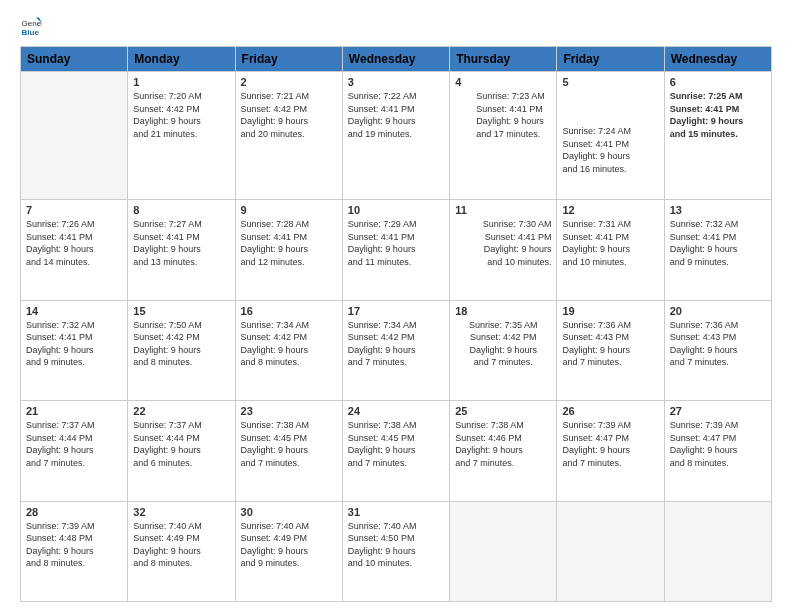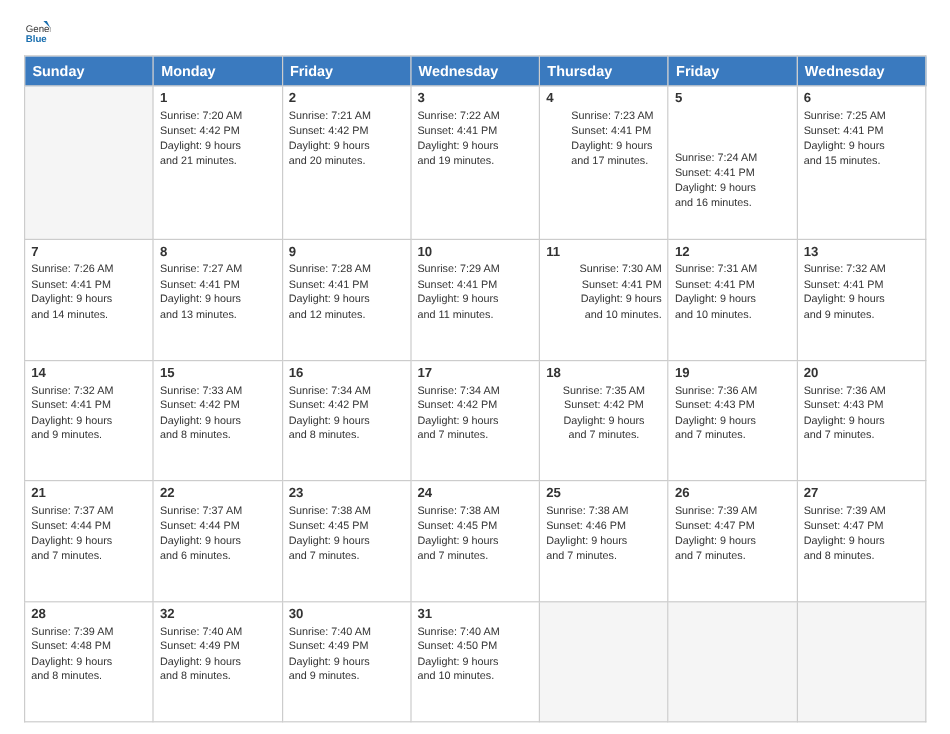--- a/index.html
+++ b/index.html
@@ -47,21 +47,21 @@
     }
     .calendar {
       flex: 1;
       border: 1px solid #ccc;
       border-collapse: collapse;
       width: 100%;
       table-layout: fixed;
     }
     .calendar th {
       background-color: #3a7abf;
-      color: #ffffff;
+      color: #000000;
       font-size: 12px;
       font-weight: bold;
       text-align: left;
       padding: 5px 6px;
       border: 1px solid #ccc;
     }
     .calendar td {
       border: 1px solid #ccc;
       vertical-align: top;
       padding: 4px 5px;
@@ -158,21 +158,21 @@
           </td>
           <td>
             <span class="day-number">5</span>
             <div class="day-info" style="white-space: pre-line; margin-top: 37px;">Sunrise: 7:24 AM
 Sunset: 4:41 PM
 Daylight: 9 hours
 and 16 minutes.</div>
           </td>
           <td>
             <span class="day-number">6</span>
-            <div class="day-info" style="white-space: pre-line;">Sunrise: 7:25 AM
+            <div class="day-info" style="white-space: pre-line; font-weight: bold;">Sunrise: 7:25 AM
 Sunset: 4:41 PM
 Daylight: 9 hours
 and 15 minutes.</div>
           </td>
         </tr>
         <tr>
           <td>
             <span class="day-number">7</span>
             <div class="day-info" style="white-space: pre-line;">Sunrise: 7:26 AM
 Sunset: 4:41 PM
@@ -225,21 +225,21 @@
         <tr>
           <td>
             <span class="day-number">14</span>
             <div class="day-info" style="white-space: pre-line;">Sunrise: 7:32 AM
 Sunset: 4:41 PM
 Daylight: 9 hours
 and 9 minutes.</div>
           </td>
           <td>
             <span class="day-number">15</span>
-            <div class="day-info" style="white-space: pre-line;">Sunrise: 7:33 AM
+            <div class="day-info" style="white-space: pre-line;">Sunrise: 7:50 AM
 Sunset: 4:42 PM
 Daylight: 9 hours
 and 8 minutes.</div>
           </td>
           <td>
             <span class="day-number">16</span>
             <div class="day-info" style="white-space: pre-line;">Sunrise: 7:34 AM
 Sunset: 4:42 PM
 Daylight: 9 hours
 and 8 minutes.</div>

